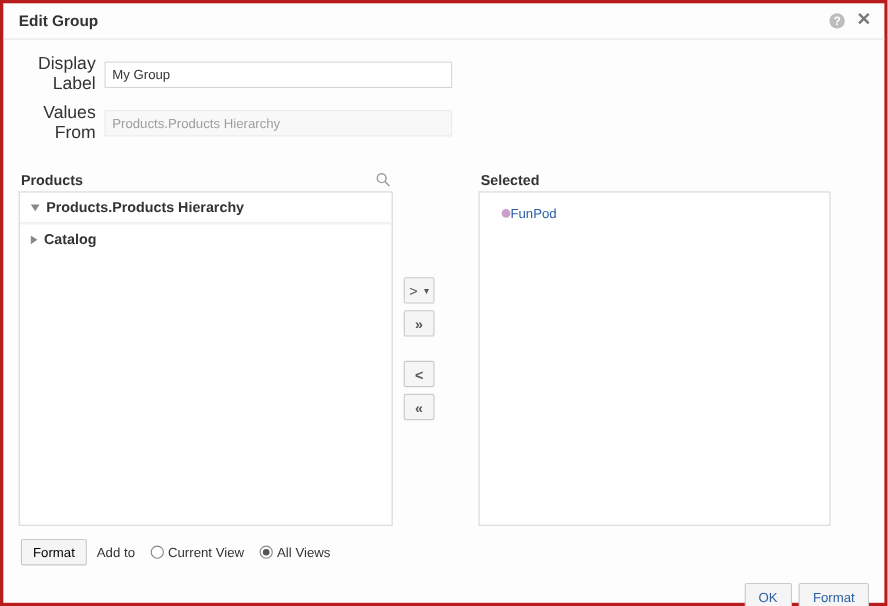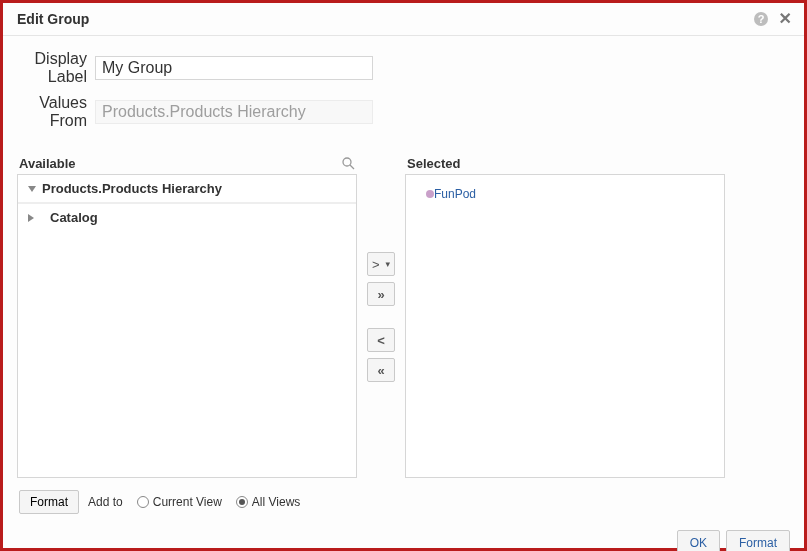--- a/index.html
+++ b/index.html
@@ -8,47 +8,47 @@
   .dialog-header { display: flex; align-items: center; justify-content: space-between; padding: 8px 12px 8px 14px; border-bottom: 1px solid #e5e5e5; }
   .dialog-title { font-size: 14px; font-weight: bold; color: #333; }
   .dialog-header-icons { display: flex; align-items: center; gap: 10px; }
   .help-icon, .close-icon { cursor: pointer; color: #777; }
   .help-icon svg { display: block; }
   .close-icon { font-size: 16px; font-weight: bold; line-height: 1; }
   .dialog-body { flex: 1; padding: 14px 14px 6px 14px; display: flex; flex-direction: column; }
 
   .form-row { display: flex; align-items: center; margin-bottom: 8px; }
   .form-label { width: 78px; text-align: right; padding-right: 8px; color: #333; font-size: 16px; }
-  .form-input { width: 278px; height: 24px; border: 1px solid #d6d6d6; background: #fff; font-size: 16px; padding: 0 6px; color: #333; }
+  .form-input { width: 316px; height: 24px; border: 1px solid #d6d6d6; background: #fff; font-size: 12px; padding: 0 6px; color: #333; }
   .form-input.readonly { background: #f8f8f8; color: #9e9e9e; border-color: #ececec; }
 
   .shuttle { display: flex; margin-top: 14px; align-items: flex-start; gap: 10px; }
   .panel-col { display: flex; flex-direction: column; }
   .panel-head { display: flex; align-items: center; justify-content: space-between; height: 22px; }
   .panel-title { font-weight: bold; font-size: 13px; color: #333; margin-left: 2px; }
   .search-icon { color: #999; cursor: pointer; padding: 2px; }
   .search-icon svg { display: block; }
   .available-box { border: 1px solid #d6d6d6; background: #fff; width: 340px; height: 304px; display: flex; flex-direction: column; }
   .hier-header { padding: 6px 6px 6px 10px; border-bottom: 1px solid #eee; display: flex; align-items: center; gap: 6px; }
   .hier-title { font-weight: bold; font-size: 13px; }
   .tri { width: 0; height: 0; display: inline-block; }
   .tri.down { border-left: 4px solid transparent; border-right: 4px solid transparent; border-top: 6px solid #888; }
   .tri.right { border-top: 4px solid transparent; border-bottom: 4px solid transparent; border-left: 6px solid #888; }
   .tree-body { flex: 1; padding: 8px 8px 8px 16px; }
   .tree-row { display: flex; align-items: center; gap: 8px; height: 20px; }
   .bullet { width: 8px; height: 8px; border-radius: 50%; background: #c9a0c9; display: inline-block; }
   .tree-link { color: #2b5fa4; cursor: pointer; }
-  .catalog-header { padding: 6px 6px 6px 10px; border-top: 1px solid #eee; display: flex; align-items: center; gap: 16px; }
+  .catalog-header { padding: 6px 6px 6px 10px; border-top: 1px solid #eee; display: flex; align-items: center; gap: 6px; }
 
   .transfer-buttons { margin-top: 100px; display: flex; flex-direction: column; gap: 6px; }
   .tbtn { width: 28px; height: 24px; border: 1px solid #c9c9c9; background: #f5f5f5; font-size: 13px; color: #555; display: flex; align-items: center; justify-content: space-between; padding: 0 4px; cursor: pointer; border-radius: 2px; }
   .tbtn.single { justify-content: center; padding: 0; font-weight: bold; }
   .tbtn .sub { font-size: 9px; }
 
-  .selected-col { }
+  .selected-col { margin-left: 30px; }
   .selected-box { border: 1px solid #d6d6d6; background: #fff; width: 320px; height: 304px; padding: 8px 8px 8px 20px; }
   .selected-row { display: flex; align-items: center; height: 22px; }
   .selected-link { color: #2b5fa4; cursor: pointer; }
 
   .bottom-bar { display: flex; align-items: center; gap: 8px; margin-top: 12px; padding-left: 2px; }
   .format-btn { border: 1px solid #c9c9c9; background: #f5f5f5; padding: 4px 10px; font-size: 12px; cursor: pointer; border-radius: 2px; }
   .addto-label { margin-left: 1px; }
   .radio-wrap { display: flex; align-items: center; gap: 4px; margin-left: 6px; }
   .radio { width: 12px; height: 12px; border-radius: 50%; border: 1px solid #888; display: inline-flex; align-items: center; justify-content: center; background: #fff; cursor: pointer; }
   .radio.checked::after { content: ""; width: 6px; height: 6px; border-radius: 50%; background: #555; }
@@ -83,21 +83,21 @@
 
     <div class="form-row">
       <div class="form-label">Values From</div>
       <input class="form-input readonly" readonly="" value="Products.Products Hierarchy" style="">
     </div>
 
     <div class="shuttle">
 
       <div class="panel-col">
         <div class="panel-head" style="width:340px;">
-          <div class="panel-title">Available</div>
+          <div class="panel-title">Products</div>
           <span class="search-icon">
             <svg width="14" height="14" viewBox="0 0 14 14">
                 <circle cx="6" cy="6" r="4" fill="none" stroke="#999" stroke-width="1.3"></circle>
                 <line x1="9" y1="9" x2="13" y2="13" stroke="#999" stroke-width="1.3"></line>
               </svg>
           </span>
         </div>
         <div class="available-box">
           <div class="hier-header">
             <span class="tri down"></span>

